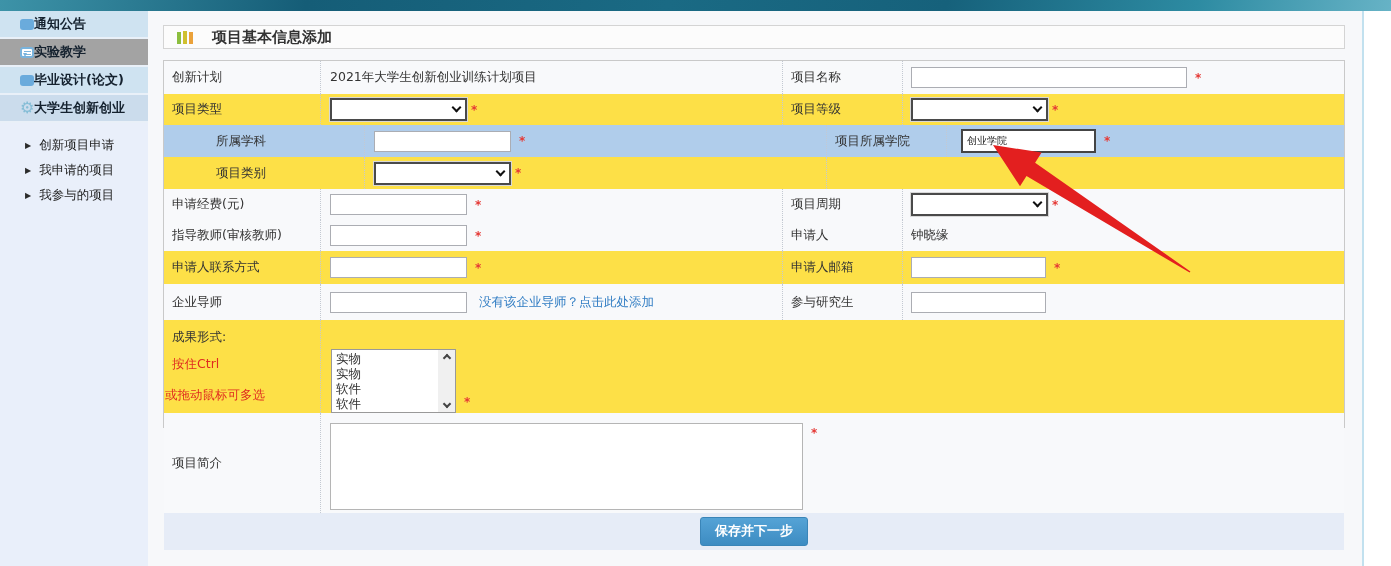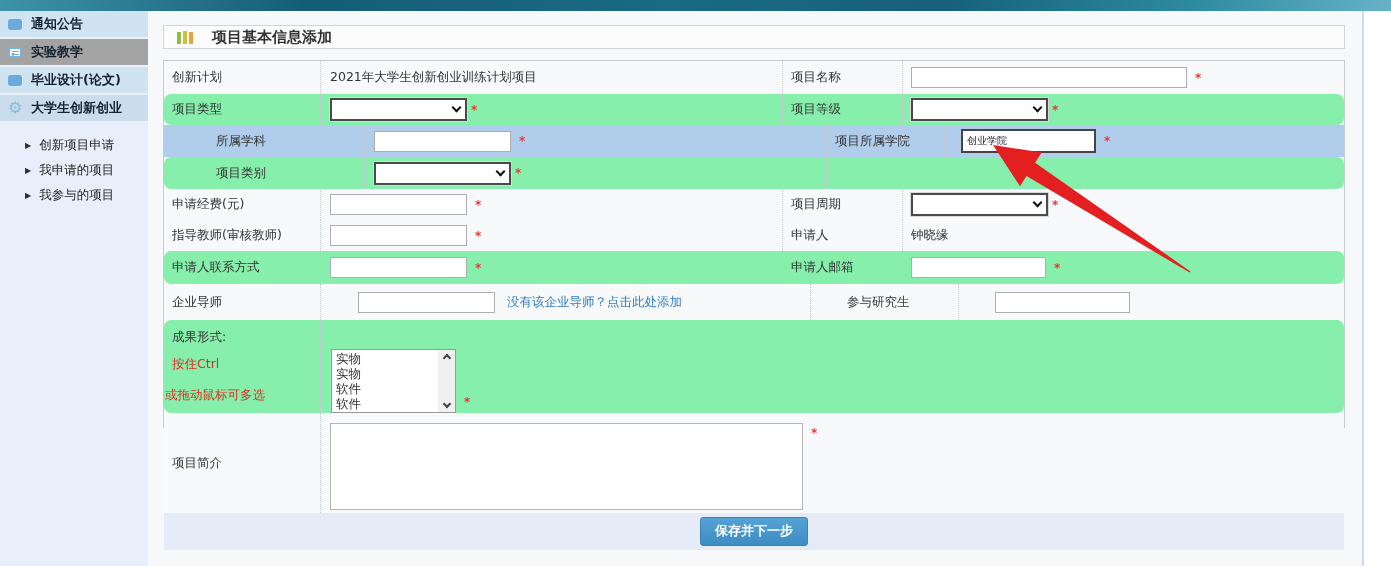--- a/index.html
+++ b/index.html
@@ -11,21 +11,21 @@
     font-size:12.5px; color:#333;
   }
   
   .topband {
     position:absolute; left:0; top:0; width:1391px; height:11px;
     background:linear-gradient(100deg,#3d93a8 0%,#155d77 22%,#1a6a84 48%,#16617b 68%,#2d8ba2 86%,#67b3c6 100%);
   }
   
   .sidebar { position:absolute; left:0; top:11px; width:148px; height:555px; background:#e9effa; }
   .menu-item {
-    height:28px; display:flex; align-items:center; gap:9px; padding-left:8px;
+    height:28px; display:flex; align-items:center; padding-left:20px;
     font-weight:bold; font-size:13px; color:#15222f; border-bottom:2px solid #e9f0f8; cursor:pointer;
   }
   .menu-item:nth-of-type(1){ background:#cfe3f1; }
   .menu-item:nth-of-type(2){ background:#a3a3a3; }
   .menu-item:nth-of-type(3){ background:#cfe3f1; }
   .menu-item:nth-of-type(4){ background:#cbdcec; }
   .icon-chat-solid { width:14px; height:11px; background:#6aabdc; border-radius:3px; position:relative; flex:0 0 auto; }
   .icon-chat-solid::after { content:""; position:absolute; left:2px; bottom:-4px;
     border:4px solid transparent; border-top:4px solid #6aabdc; border-left-width:2px; border-right-width:2px; }
   .icon-chat-outline { width:14px; height:11px; background:#fff; border:2px solid #79b3dc; border-radius:3px; position:relative; flex:0 0 auto; }
@@ -48,29 +48,29 @@
   .titlebar-icon { display:flex; gap:2px; margin:0 19px 0 13px; align-items:flex-end; }
   .titlebar-icon span { width:4px; height:13px; display:block; }
   .titlebar-icon span:nth-child(1){ background:#8cbf3f; height:12px; }
   .titlebar-icon span:nth-child(2){ background:#cfc02f; }
   .titlebar-icon span:nth-child(3){ background:#eba23a; height:12px; }
   .title-text { font-size:15px; font-weight:bold; color:#333; }
   
   .form { position:absolute; left:15px; top:49px; width:1182px; height:368px; border:1px solid #c9c9c9; background:#f8f9fb; }
   .row { display:flex; width:100%; }
   .row-a { background:#f8f9fb; }
-  .row-b { background:#86efac;border-radius:7px; }
+  .row-b { background:#fde047; }
   .row-hl { background:#b0cdeb; }
   .cell { display:flex; align-items:center; }
   .c-ll { width:157px; padding-left:8px; border-right:1px dotted #c3c9d2; }
   .c-lf { width:462px; padding-left:9px; border-right:1px dotted #c3c9d2; }
   .c-rl { width:120px; padding-left:8px; border-right:1px dotted #c3c9d2; }
   .c-rf { flex:1; padding-left:8px; }
   .c-merge { flex:1; }
-  .h33{height:33px;} .h31{height:31px;} .h32{height:32px;padding-left:44px;} .h36{height:36px;gap:28px;}
+  .h33{height:33px;} .h31{height:31px;} .h32{height:32px;padding-left:44px;} .h36{height:36px;}
   .txt { height:21px; border:1px solid #abadb3; background:#fff; padding:0 4px; font-family:inherit; font-size:10px; color:#222; }
   .w137{ width:137px; } .w276{ width:276px; } .w135{ width:135px; }
   .txt-focus { border:2px solid #444; height:24px; margin-left:6px; }
   .sel {
     width:137px; height:23px; border:2px solid #4a4a4a; outline:1px solid #d8d8d8; background:#fff;
     display:flex; align-items:center; justify-content:flex-end; padding-right:5px; cursor:pointer;
   }
   .chev-down { width:7px; height:7px; border-right:2px solid #111; border-bottom:2px solid #111; transform:rotate(45deg); margin-top:-4px; }
   .chev-up-s { width:6px; height:6px; border-right:2px solid #444; border-bottom:2px solid #444; transform:rotate(-135deg); margin-bottom:-2px; }
   .chev-down-s { width:6px; height:6px; border-right:2px solid #444; border-bottom:2px solid #444; transform:rotate(45deg); margin-top:-2px; }

